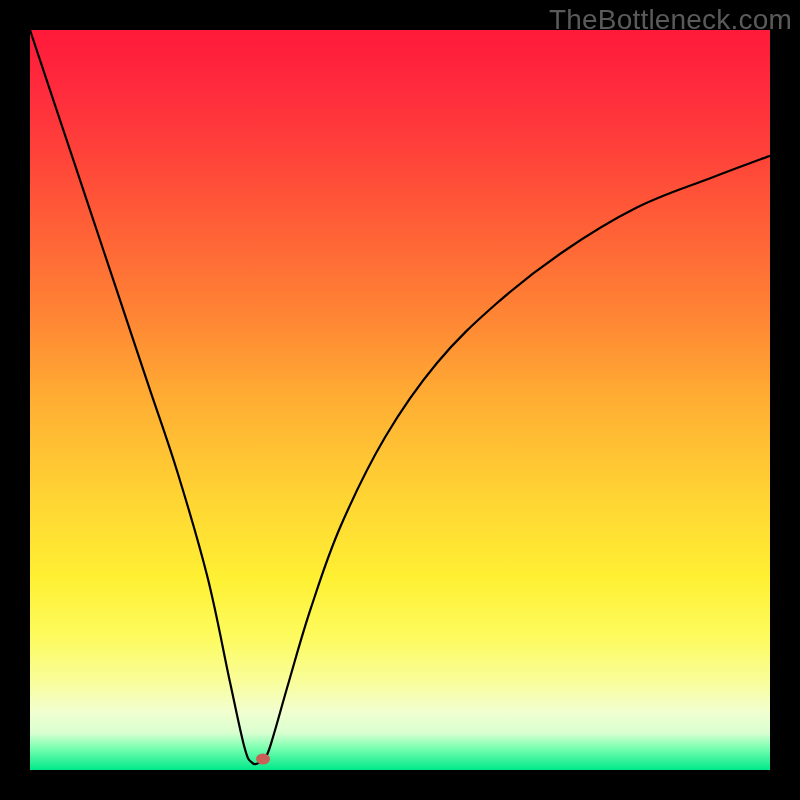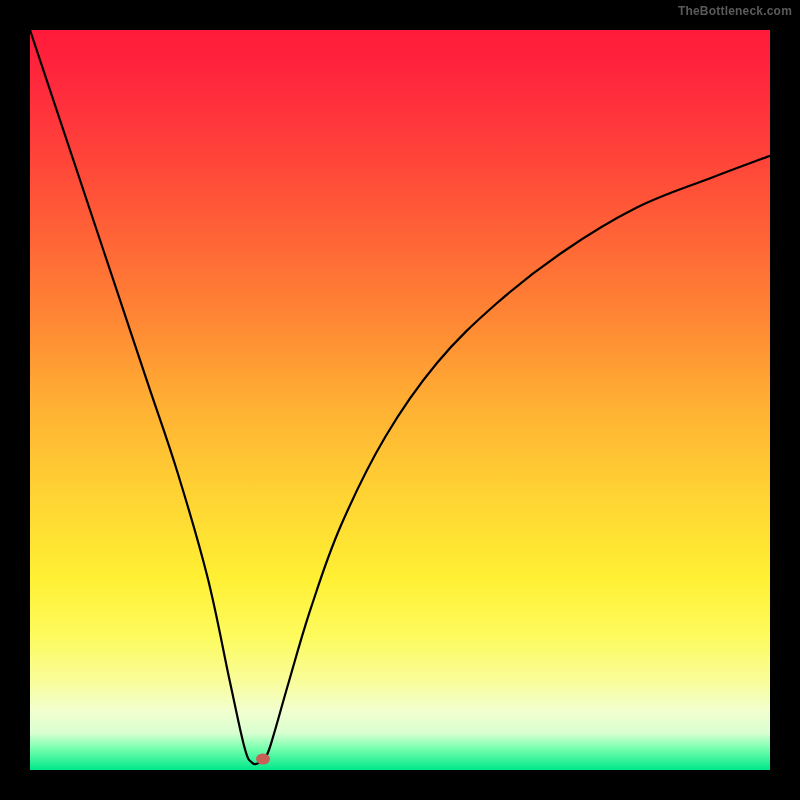--- a/index.html
+++ b/index.html
@@ -52,22 +52,22 @@
     position: absolute;
     inset: 0;
     width: 740px;
     height: 740px;
   }
   .watermark {
     position: absolute;
     top: 4px;
     right: 8px;
     color: #5a5a5a;
-    font-size: 12px;
-    font-weight: 700;
+    font-size: 28px;
+    font-weight: 400;
     letter-spacing: 0.2px;
   }
   .marker {
     position: absolute;
     width: 14px;
     height: 11px;
     border-radius: 50%;
     background: #c86058;
     transform: translate(-50%, -50%);
   }

